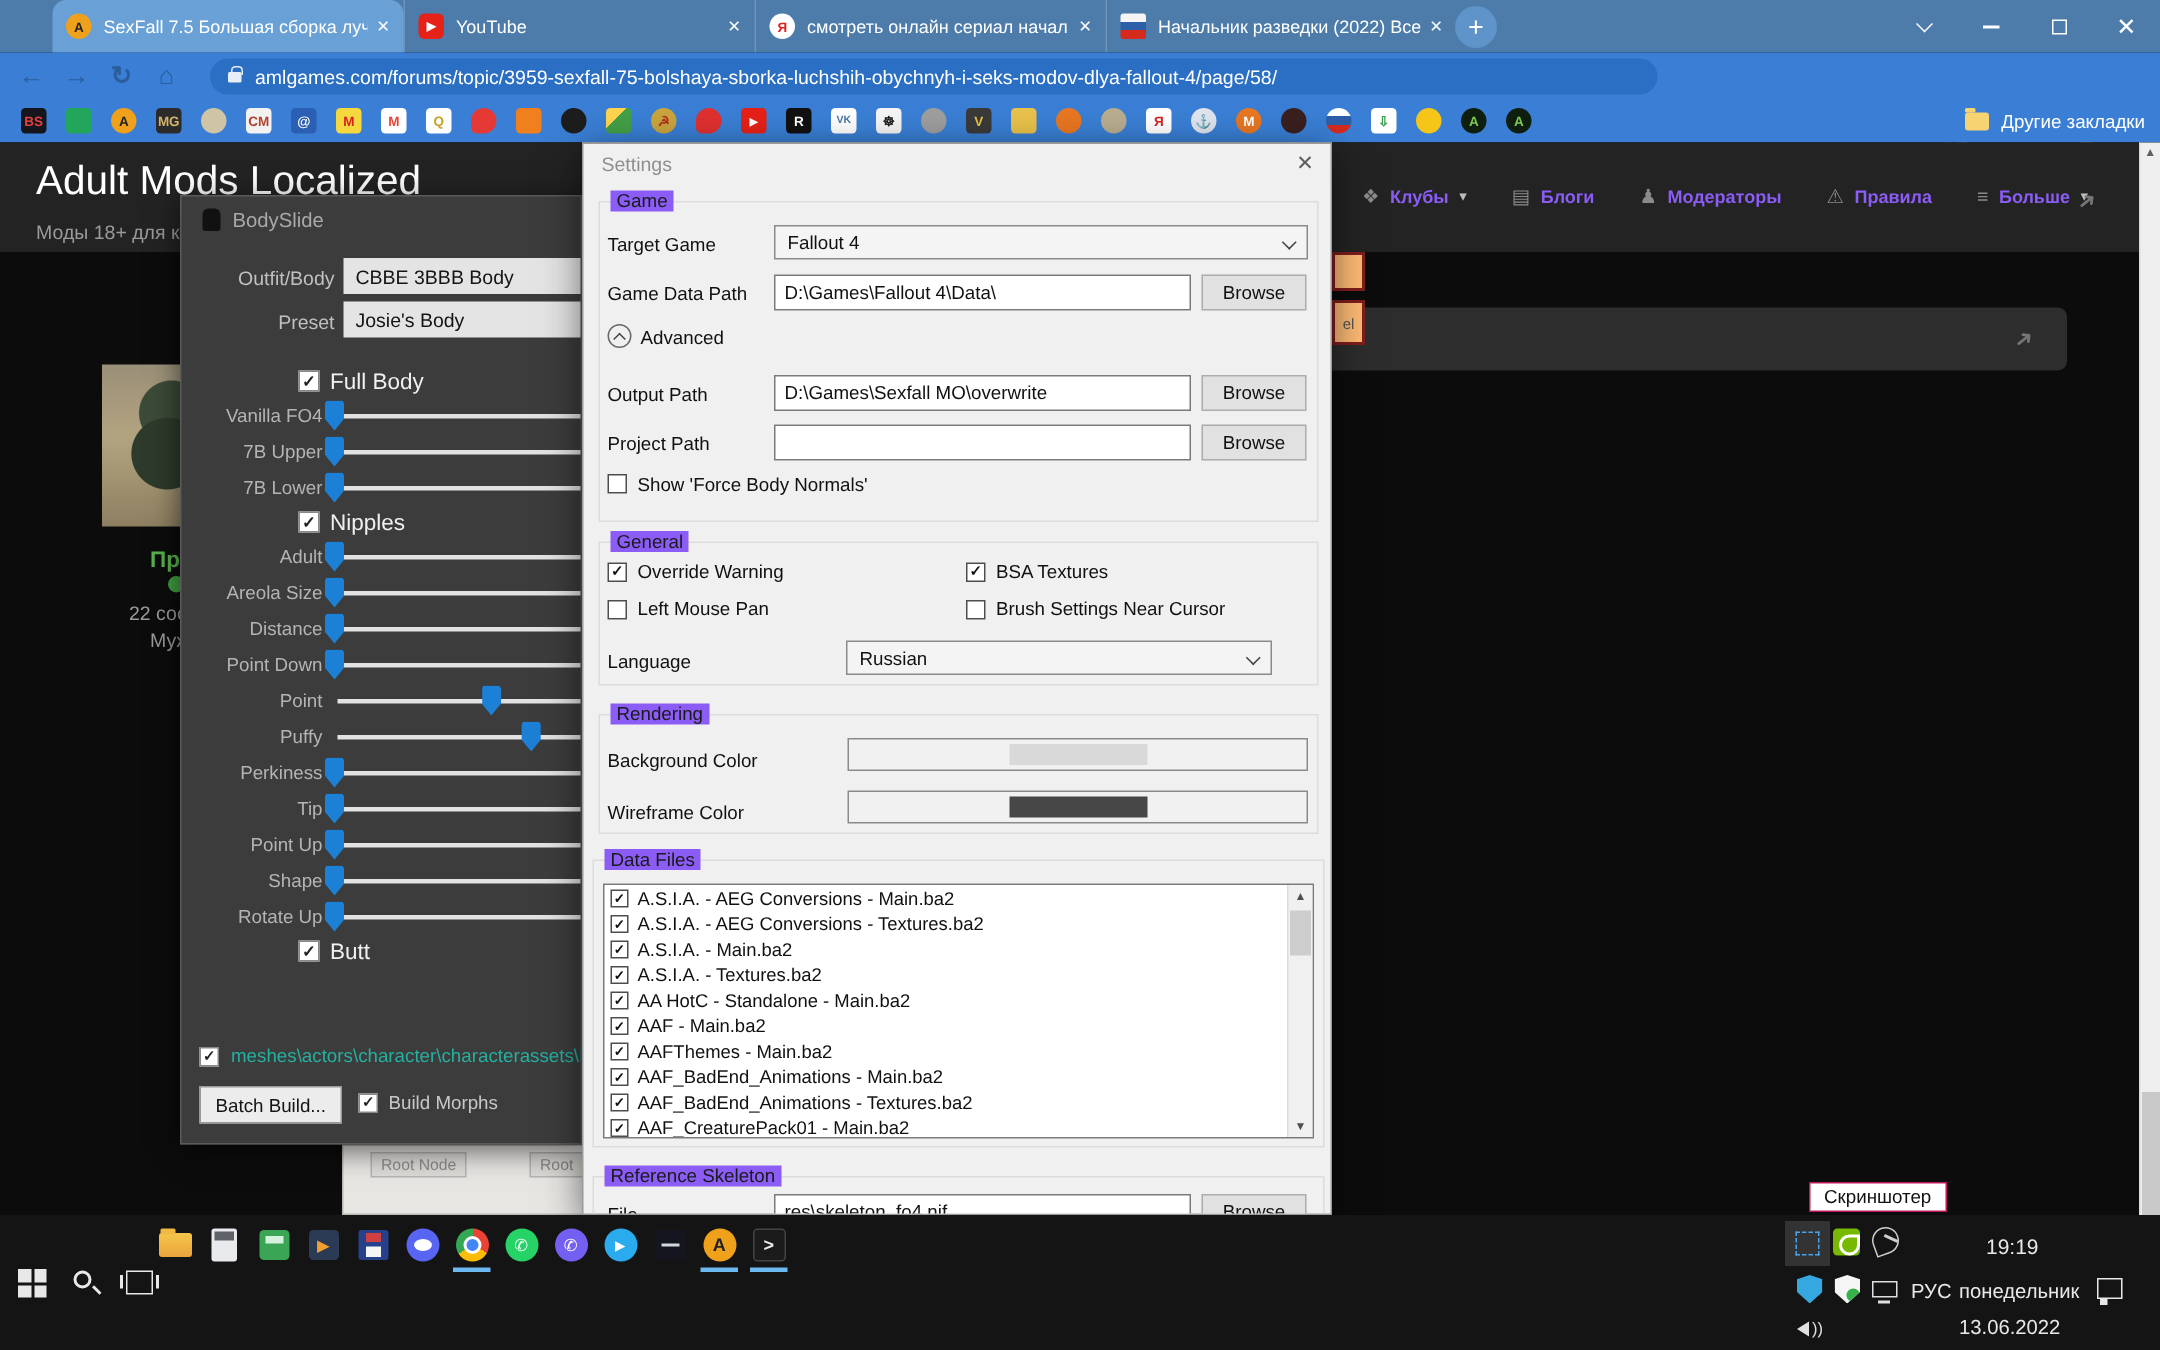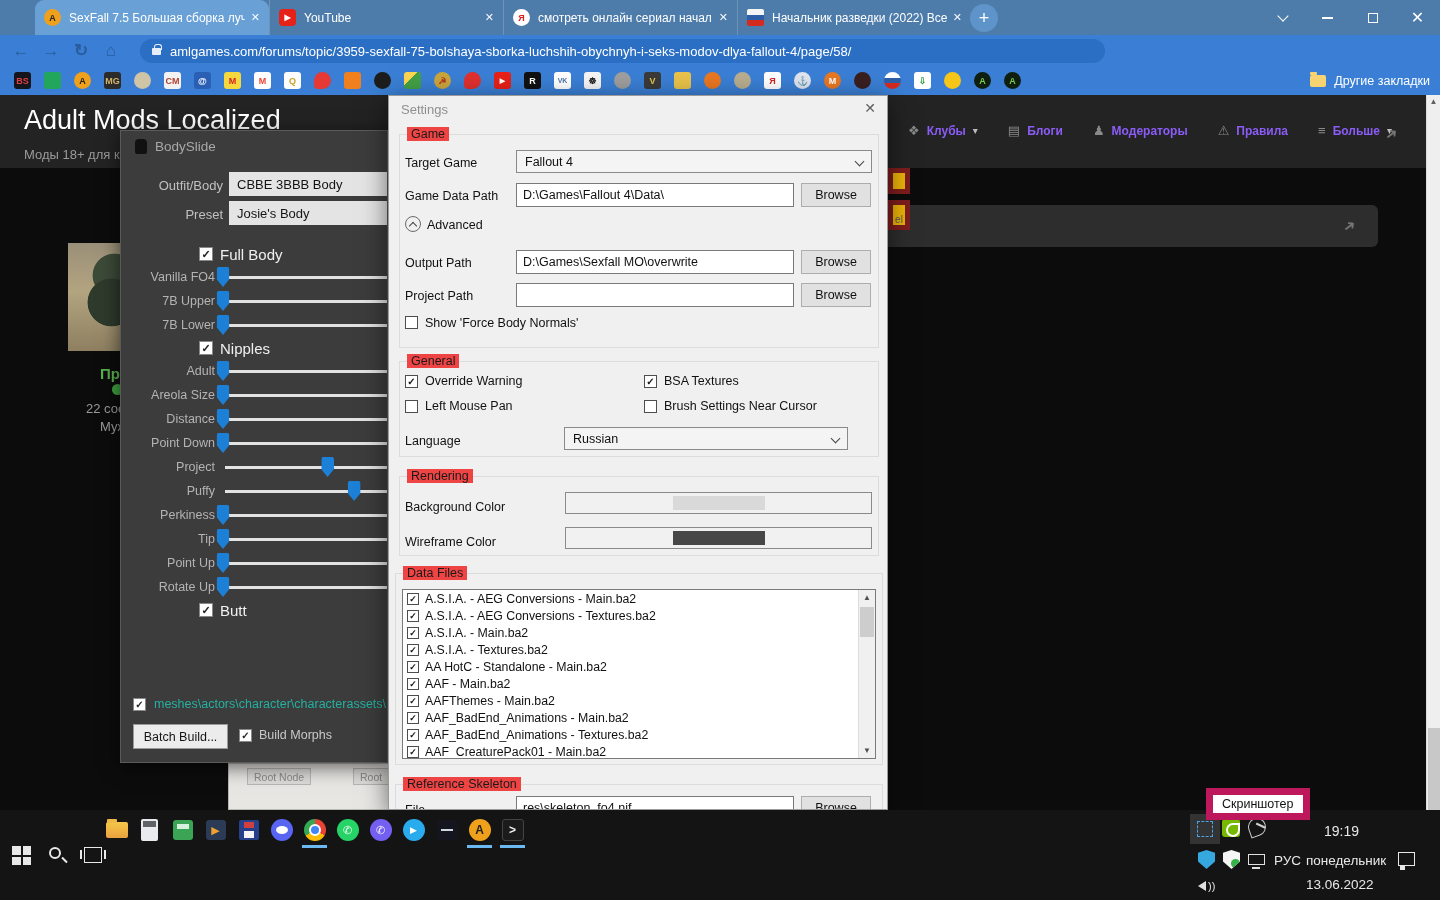--- a/index.html
+++ b/index.html
@@ -65,21 +65,21 @@
   .pg-header{position:absolute;left:0;top:0;width:1440px;height:73px;background:#232323}
   .pg-title{position:absolute;left:24px;top:10px;color:#fff;font-size:27px;font-weight:300}
   .pg-sub{position:absolute;left:24px;top:52px;color:#9a9a9a;font-size:13px}
   .pg-nav{position:absolute;right:48px;top:28px;display:flex;gap:30px;align-items:center}
   .nav-item{display:flex;align-items:center;gap:7px}
   .nav-g{color:#8a8a8a;font-size:13px}
   .nav-l{color:#8b5cf6;font-size:12px;font-weight:bold}
   .nav-c{color:#bdbdbd;font-size:10px}
   .topic-panel{position:absolute;left:230px;top:110px;width:1148px;height:42px;background:#2d2d2d;border-radius:6px}
   .share-g{position:absolute;color:#757575;font-size:15px;transform:rotate(-38deg)}
-  .pg-frag{position:absolute;background:#eab308;border:5px solid #7f1d1d}
+  .pg-frag{position:absolute;background:#fdba74;border:2px solid #7f1d1d}
   .avatar-img{position:absolute;left:68px;top:148px;width:58px;height:108px;background:
     radial-gradient(circle at 75% 55%,#2e3a2c 0 32%,transparent 33%),
     radial-gradient(circle at 80% 30%,#3c4a38 0 24%,transparent 25%),
     linear-gradient(180deg,#9a8f78 0%,#b3a480 45%,#8d7f60 100%)}
   .author-name{position:absolute;left:100px;top:270px;color:#58b14c;font-size:15px;font-weight:bold}
   .author-dot{position:absolute;left:112px;top:289px;width:11px;height:11px;border-radius:50%;background:#3f9f3f}
   .author-posts{position:absolute;left:86px;top:306px;color:#9a9a9a;font-size:13px}
   .author-gender{position:absolute;left:100px;top:324px;color:#9a9a9a;font-size:13px}
   .pg-scroll{position:absolute;right:0;top:0;width:14px;height:715px;background:#efefef;border-left:1px solid #dcdcdc}
   .pg-scroll .up{position:absolute;left:0;top:2px;width:13px;text-align:center;color:#606060;font-size:8px}
@@ -107,21 +107,21 @@
   .bs-morphs{position:absolute;left:118px;top:597px;display:flex;align-items:center;gap:7px;color:#c8c8c8;font-size:12.5px}
   .dk-check{width:13px;height:13px;background:#fff;border:1px solid #888;display:flex;align-items:center;justify-content:center;font-size:10px;color:#222;font-weight:bold;flex:none}
   
   .fragwin{position:absolute;left:228px;top:763px;width:162px;height:47px;background:#e8e6e3;border:1px solid #b9b7b3;z-index:1}
   .fragtab{position:absolute;top:4px;height:17px;background:#dcdad6;border:1px solid #b5b5b5;color:#8a8a8a;font-size:10.5px;display:flex;align-items:center;padding:0 6px}
   
   .dlg{position:absolute;left:388px;top:95px;width:500px;height:715px;background:#f0f0f0;border:1px solid #9a9a9a;z-index:3;box-shadow:0 6px 24px rgba(0,0,0,.55);overflow:hidden}
   .dlg-title{position:absolute;left:12px;top:6px;color:#8f8f8f;font-size:13px}
   .dlg-close{position:absolute;left:468px;top:4px;width:26px;height:20px;color:#5e5e5e;font-size:14px;text-align:center}
   .grp{position:absolute;border:1px solid #dcdcdc}
-  .grp-label{position:absolute;background:#ef4444;padding:0 4px;font-size:12.5px;color:#1a1a1a}
+  .grp-label{position:absolute;background:#8b5cf6;padding:0 4px;font-size:12.5px;color:#1a1a1a}
   .lbl{position:absolute;font-size:12.5px;color:#111;white-space:nowrap}
   .txt{position:absolute;border:1px solid #7a7a7a;background:#fff;font-size:12.5px;color:#111;display:flex;align-items:center;padding:0 6px;white-space:nowrap;overflow:hidden}
   .btn{position:absolute;background:#e1e1e1;border:1px solid #adadad;font-size:12.5px;color:#111;display:flex;align-items:center;justify-content:center}
   .combo{position:absolute;background:#f4f4f4;border:1px solid #8a8a8a;font-size:12.5px;color:#111;display:flex;align-items:center;padding:0 24px 0 8px}
   .combo .chv{position:absolute;right:8px;top:7px;width:7px;height:7px;border-right:1.4px solid #444;border-bottom:1.4px solid #444;transform:rotate(45deg)}
   .lt-check{position:absolute;width:13px;height:13px;background:#fff;border:1px solid #4d4d4d;display:flex;align-items:center;justify-content:center;font-size:10px;color:#111;font-weight:bold}
   .adv-circ{position:absolute;width:16px;height:16px;border:1px solid #6a6a6a;border-radius:50%;display:flex;align-items:center;justify-content:center}
   .adv-circ i{width:6px;height:6px;border-left:1.4px solid #444;border-top:1.4px solid #444;transform:rotate(45deg);margin-top:3px}
   .opt-grid{position:absolute;left:16px;top:278px;width:462px;display:grid;grid-template-columns:239px 1fr;row-gap:11px}
   .opt{display:flex;align-items:center;gap:7px;font-size:12.5px;color:#111}
@@ -185,21 +185,21 @@
   .shield1{position:absolute;left:1198px;top:40px;width:17px;height:19px;background:#35a8e0;clip-path:polygon(50% 0,100% 15%,100% 60%,50% 100%,0 60%,0 15%)}
   .shield2{position:absolute;left:1223px;top:40px;width:17px;height:19px;background:#f5f5f5;clip-path:polygon(50% 0,100% 15%,100% 60%,50% 100%,0 60%,0 15%)}
   .shield2 i{position:absolute;left:8px;top:9px;width:9px;height:9px;border-radius:50%;background:#35b24a}
   .netic{position:absolute;left:1248px;top:44px;width:17px;height:11px;border:1.6px solid #e0e0e0}
   .netic::after{content:"";position:absolute;left:3px;bottom:-5px;width:8px;height:2px;background:#e0e0e0}
   .action{position:absolute;left:1398px;top:42px;width:17px;height:14px;border:1.6px solid #e8e8e8}
   .action::after{content:"";position:absolute;left:1px;bottom:-5px;width:5px;height:4px;background:#e8e8e8}
   .vol{position:absolute;left:1198px;top:70px;display:flex;align-items:center}
   .vol i{width:0;height:0;border-top:5px solid transparent;border-bottom:5px solid transparent;border-right:8px solid #e0e0e0}
   .vol u{color:#e0e0e0;font-size:11px;text-decoration:none;margin-left:2px}
-  .tooltip{position:absolute;left:1206px;top:788px;background:#fff;border:7px solid #be185d;color:#111;font-size:12.5px;padding:2px 9px;z-index:9}
+  .tooltip{position:absolute;left:1206px;top:788px;background:#fff;border:1px solid #be185d;color:#111;font-size:12.5px;padding:2px 9px;z-index:9}
 </style>
 </head>
 <body>
 
 <div class="screen">
 
   <div class="chrome">
     <div class="tabstrip">
       <div class="tabs">
 
@@ -576,21 +576,21 @@
 
           <span class="bs-sl-label">Point Down</span>
           <span class="bs-trackwrap">
             <span class="bs-track"></span>
             <span class="bs-thumb" style="left: 0%;"></span>
           </span>
         </div>
 
         <div class="bs-row slider">
 
-          <span class="bs-sl-label">Project</span>
+          <span class="bs-sl-label">Point</span>
           <span class="bs-trackwrap">
             <span class="bs-track"></span>
             <span class="bs-thumb" style="left: 63%;"></span>
           </span>
         </div>
 
         <div class="bs-row slider">
 
           <span class="bs-sl-label">Puffy</span>
           <span class="bs-trackwrap">
@@ -620,20 +620,28 @@
 
         <div class="bs-row slider">
 
           <span class="bs-sl-label">Point Up</span>
           <span class="bs-trackwrap">
             <span class="bs-track"></span>
             <span class="bs-thumb" style="left: 0%;"></span>
           </span>
         </div>
 
+        <div class="bs-row slider">
+
+          <span class="bs-sl-label">Shape</span>
+          <span class="bs-trackwrap">
+            <span class="bs-track"></span>
+            <span class="bs-thumb" style="left: 0%;"></span>
+          </span>
+        </div>
 
         <div class="bs-row slider">
 
           <span class="bs-sl-label">Rotate Up</span>
           <span class="bs-trackwrap">
             <span class="bs-track"></span>
             <span class="bs-thumb" style="left: 0%;"></span>
           </span>
         </div>
 

